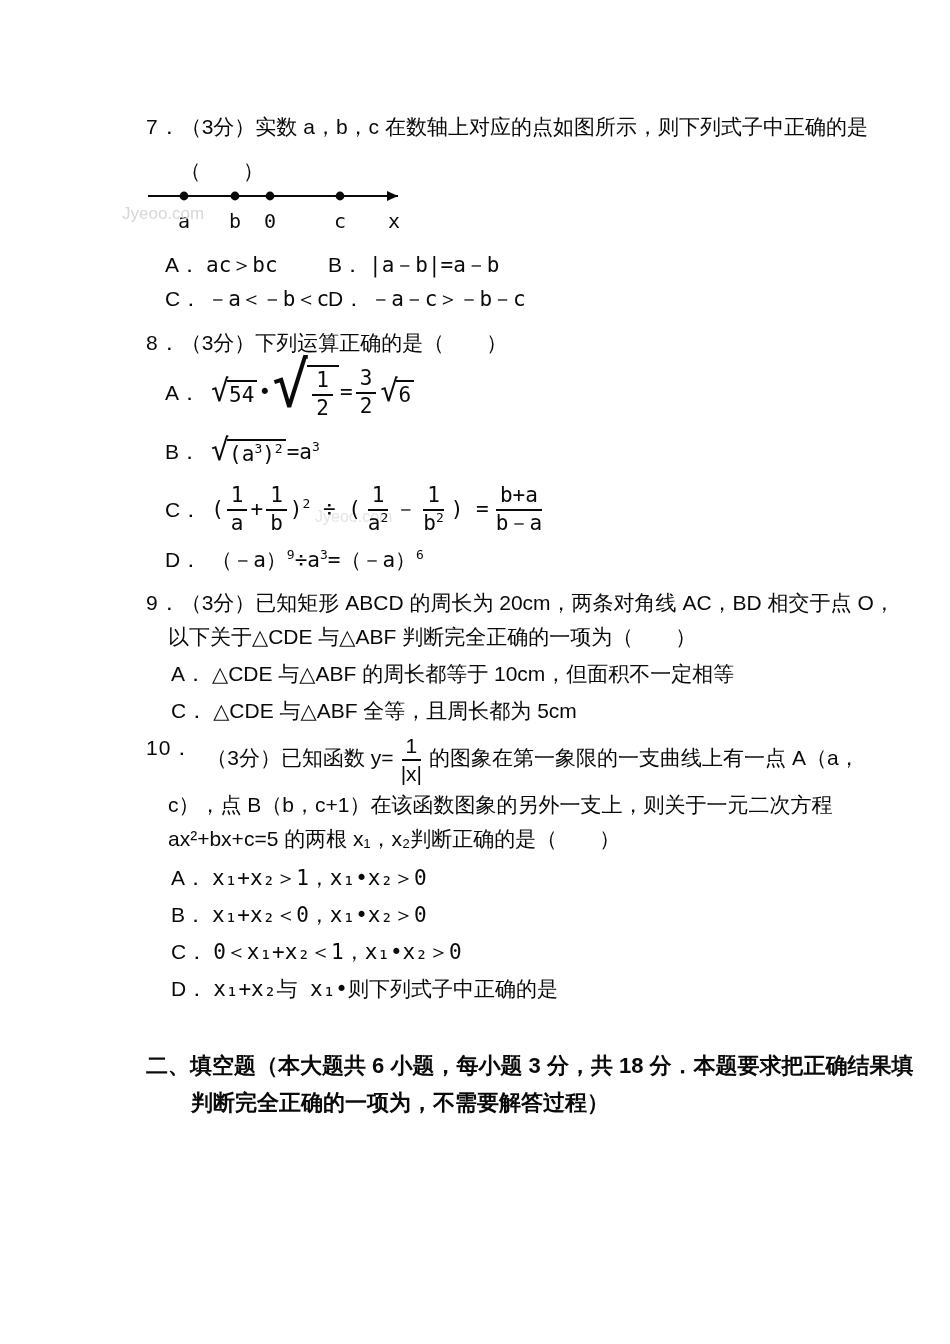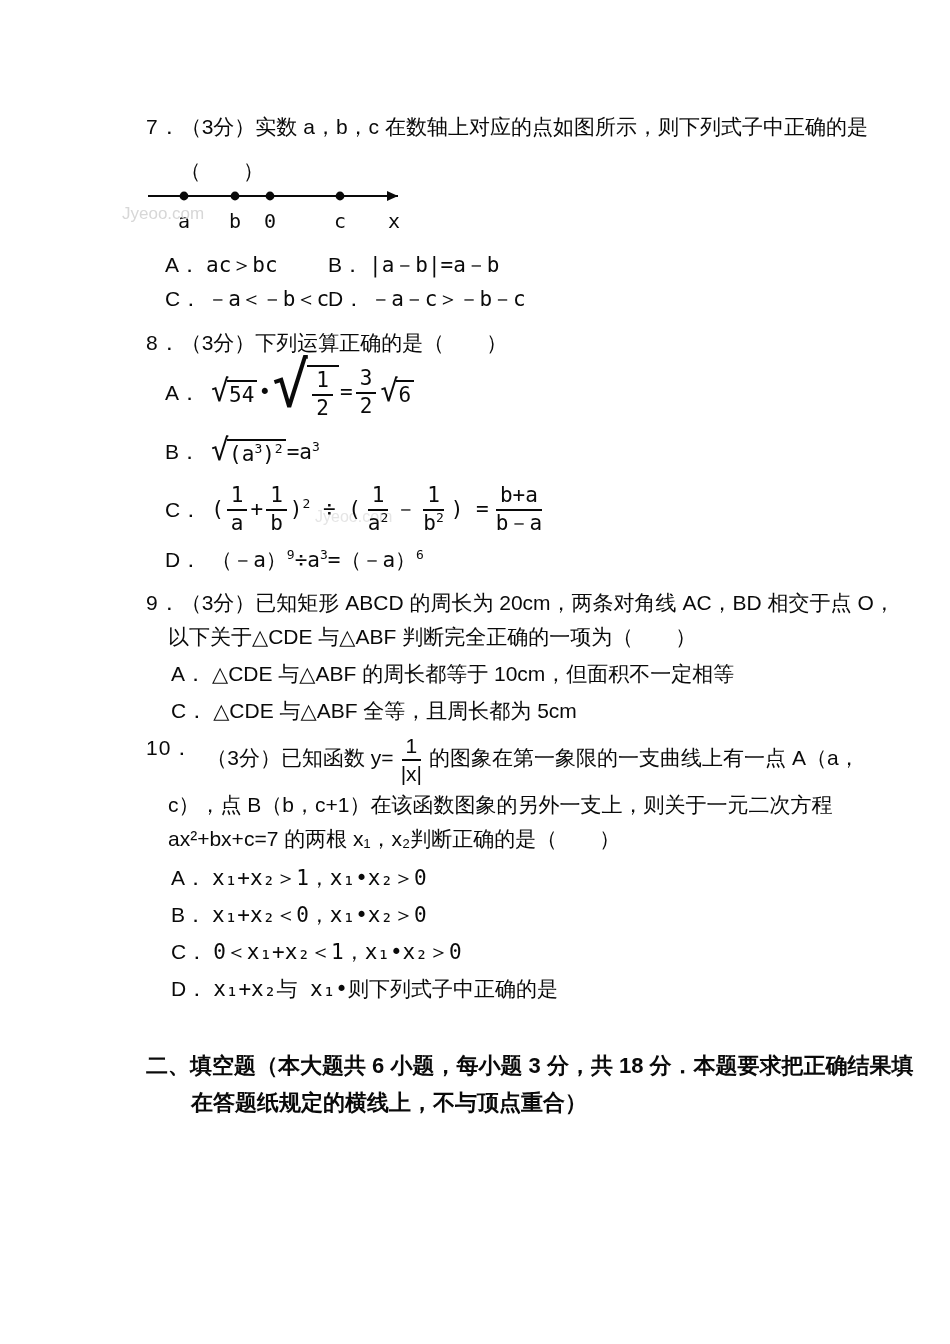--- a/index.html
+++ b/index.html
@@ -170,29 +170,29 @@
 
     <div class="question">
       <div class="q10-first">
         <span class="qnum">10．</span>
         <span class="fpart"><span class="mt">（3分）已知函数 y=</span><span class="mfrac">
               <span class="mnum"><span class="mt">1</span></span>
               <span class="mden"><span class="mt">|x|</span></span>
             </span><span class="mt">的图象在第一象限的一支曲线上有一点 A（a，</span></span>
       </div>
       <div class="q-line hang">c），点 B（b，c+1）在该函数图象的另外一支上，则关于一元二次方程</div>
-      <div class="q-line hang">ax²+bx+c=7 的两根 x₁，x₂判断正确的是（　　）</div>
+      <div class="q-line hang">ax²+bx+c=5 的两根 x₁，x₂判断正确的是（　　）</div>
 
       <div class="mt8">
         <div class="option-line"><span class="opt-label">A．</span><span class="mono">x₁+x₂＞1，x₁•x₂＞0</span></div>
         <div class="option-line"><span class="opt-label">B．</span><span class="mono">x₁+x₂＜0，x₁•x₂＞0</span></div>
         <div class="option-line"><span class="opt-label">C．</span><span class="mono">0＜x₁+x₂＜1，x₁•x₂＞0</span></div>
         <div class="option-line"><span class="opt-label">D．</span><span class="mono">x₁+x₂与 x₁•则下列式子中正确的是</span></div>
       </div>
     </div>
 
     <div class="sec2">
       <div class="line">二、填空题（本大题共 6 小题，每小题 3 分，共 18 分．本题要求把正确结果填</div>
-      <div class="line l2">在答题纸规定的横线上，不与顶点重合）</div>
+      <div class="line l2">判断完全正确的一项为，不需要解答过程）</div>
     </div>
 
   </div>
 </div>
 
 </body></html>

